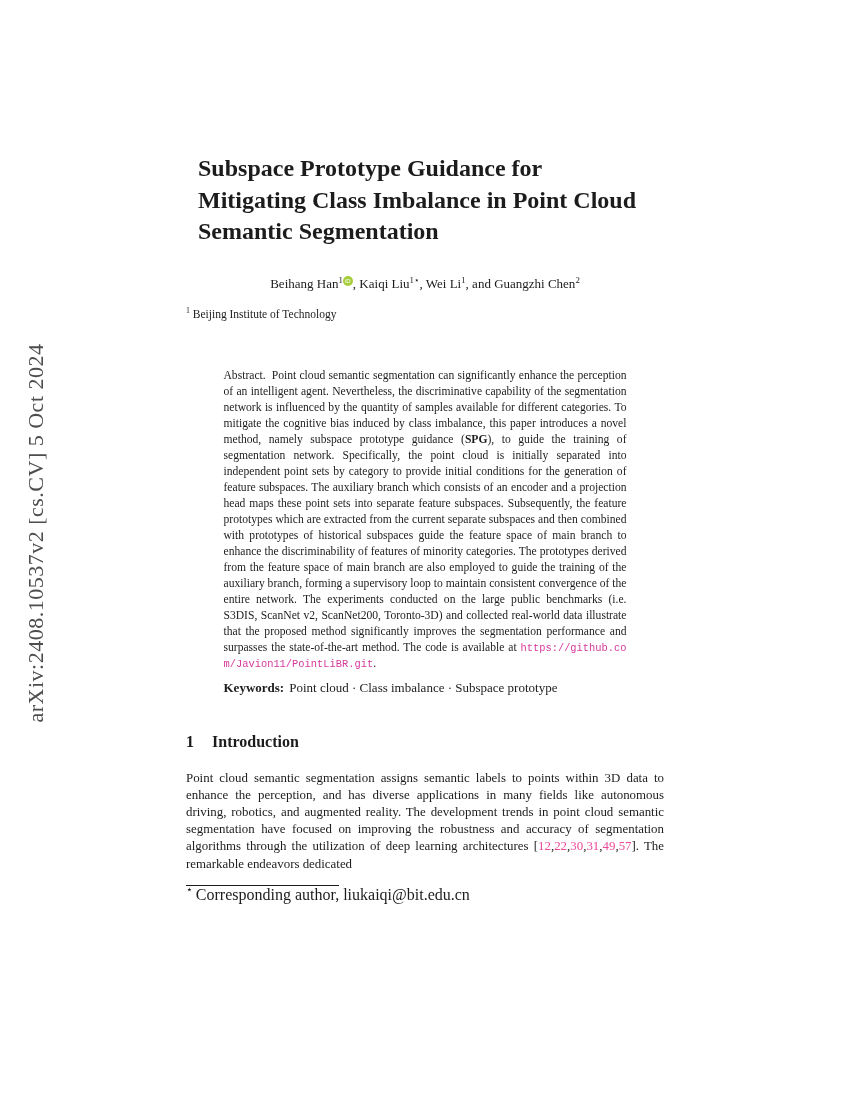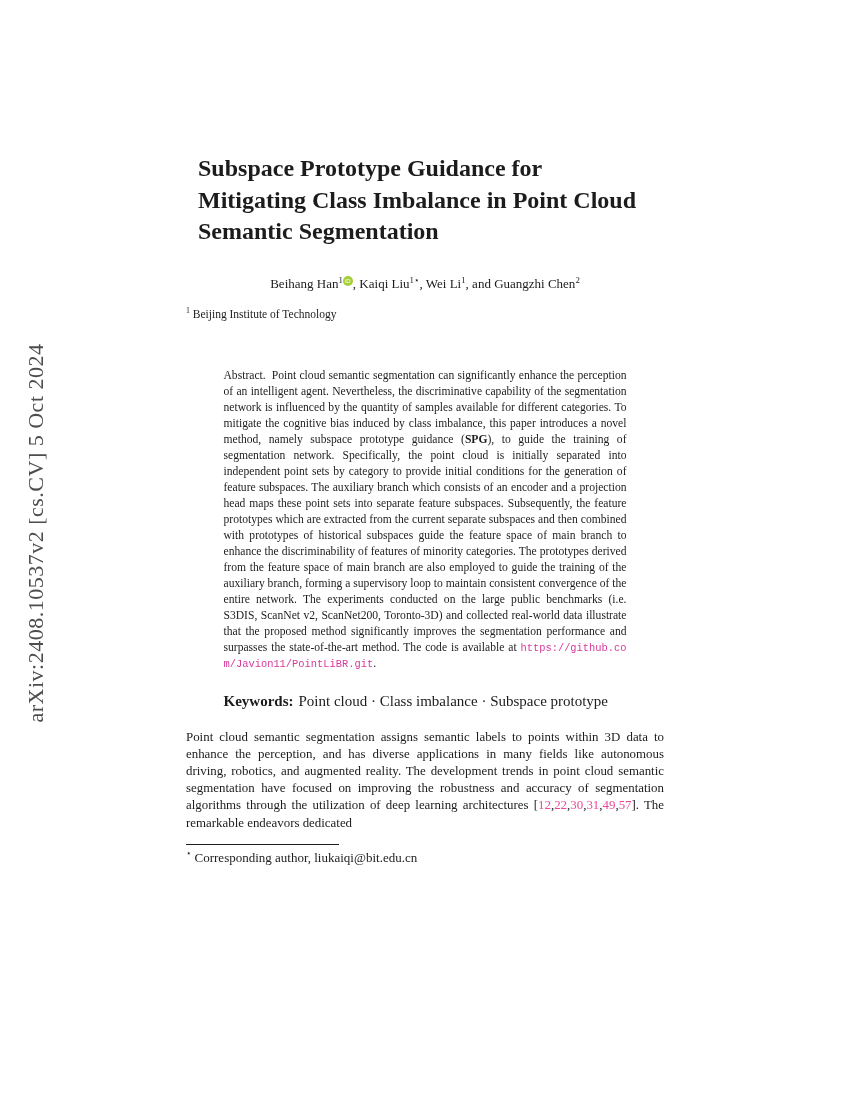--- a/index.html
+++ b/index.html
@@ -72,22 +72,22 @@
   .spg-bold { font-weight: bold; }
   .code-link {
     font-family: "Liberation Mono", "DejaVu Sans Mono", monospace;
     font-size: 10.4px;
     color: #d6399c;
     text-decoration: none;
     word-break: break-all;
   }
   .keywords {
     width: 403px;
-    margin: 21px auto 0;
-    font-size: 15px;
+    margin: 8px auto 0;
+    font-size: 13px;
   }
   .keywords .kw-label { font-weight: bold; margin-right: 5px; }
   .section-heading {
     margin-top: 37px;
     font-size: 16px;
     font-weight: bold;
   }
   .section-heading .sec-num { margin-right: 18px; }
   .body-para {
     margin-top: 19px;
@@ -95,22 +95,21 @@
     line-height: 1.33;
     text-align: justify;
   }
   .cite { color: #ec4899; }
   .footnote-rule {
     margin-top: 12px;
     width: 153px;
     border-top: 1px solid #1c1c1c;
   }
   .footnote {
-    margin-top: 5px;
-    font-size: 13px;
+    font-size: 16px;
   }
   .footnote sup { margin-right: 3px; }
 </style>
 </head>
 <body>
 
 <div class="page">
 
   <div class="arxiv-stamp">arXiv:2408.10537v2  [cs.CV]  5 Oct 2024</div>
 
@@ -127,20 +126,23 @@
     </div>
 
     <div class="abstract">
       <span class="abs-label">Abstract.</span><span>Point cloud semantic segmentation can significantly enhance the perception of an intelligent agent. Nevertheless, the discriminative capability of the segmentation network is influenced by the quantity of samples available for different categories. To mitigate the cognitive bias induced by class imbalance, this paper introduces a novel method, namely subspace prototype guidance (</span><span class="spg-bold">SPG</span><span>), to guide the training of segmentation network. Specifically, the point cloud is initially separated into independent point sets by category to provide initial conditions for the generation of feature subspaces. The auxiliary branch which consists of an encoder and a projection head maps these point sets into separate feature subspaces. Subsequently, the feature prototypes which are extracted from the current separate subspaces and then combined with prototypes of historical subspaces guide the feature space of main branch to enhance the discriminability of features of minority categories. The prototypes derived from the feature space of main branch are also employed to guide the training of the auxiliary branch, forming a supervisory loop to maintain consistent convergence of the entire network. The experiments conducted on the large public benchmarks (i.e. S3DIS, ScanNet v2, ScanNet200, Toronto-3D) and collected real-world data illustrate that the proposed method significantly improves the segmentation performance and surpasses the state-of-the-art method. The code is available at </span><a class="code-link" href="#">https://github.com/Javion11/PointLiBR.git</a><span>.</span>
     </div>
 
     <div class="keywords">
       <span class="kw-label">Keywords:</span><span>Point cloud · Class imbalance · Subspace prototype</span>
     </div>
 
+    <h2 class="section-heading">
+      <span class="sec-num">1</span><span>Introduction</span>
+    </h2>
 
     <div class="body-para">
       <span>Point cloud semantic segmentation assigns semantic labels to points within 3D data to enhance the perception, and has diverse applications in many fields like autonomous driving, robotics, and augmented reality. The development trends in point cloud semantic segmentation have focused on improving the robustness and accuracy of segmentation algorithms through the utilization of deep learning architectures [</span><span class="cite">12</span><span>,</span><span class="cite">22</span><span>,</span><span class="cite">30</span><span>,</span><span class="cite">31</span><span>,</span><span class="cite">49</span><span>,</span><span class="cite">57</span><span>]. The remarkable endeavors dedicated</span>
     </div>
 
     <div class="footnote-rule"></div>
     <div class="footnote">
       <sup>⋆</sup><span>Corresponding author, liukaiqi@bit.edu.cn</span>
     </div>
 

